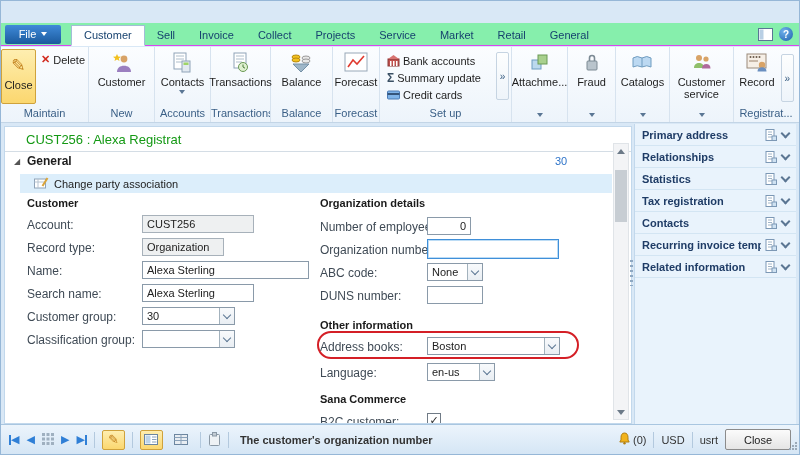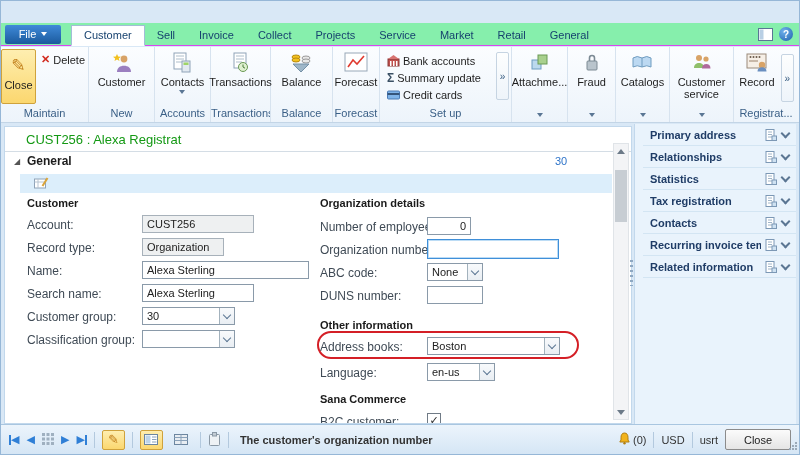--- a/index.html
+++ b/index.html
@@ -64,21 +64,21 @@
 
   .vscroll { position:absolute; right:2px; top:16px; bottom:3px; width:16px; background:#f3f4f6; border:1px solid #e0e4e8; }
   .sarrow { position:absolute; left:0; right:0; height:14px; display:flex; align-items:center; justify-content:center; }
   .sarrow.up { top:0; } .sarrow.down { bottom:0; }
   .tri-up { width:0; height:0; border-left:4px solid transparent; border-right:4px solid transparent; border-bottom:5px solid #6c7a88; }
   .tri-down { width:0; height:0; border-left:4px solid transparent; border-right:4px solid transparent; border-top:5px solid #6c7a88; }
   .sthumb { position:absolute; left:1px; right:1px; top:26px; height:52px; background:#c7cdd3; }
 
   .splitter { position:absolute; left:629px; top:136px; width:3px; height:26px; background-image:repeating-linear-gradient(#8ea8c2 0 2px, transparent 2px 5px); }
 
-  .factbox { position:absolute; left:633px; top:0; right:3px; bottom:0; background:#e9f3fc; border-left:1px solid #c2d8ec;padding-left:8px; }
+  .factbox { position:absolute; left:633px; top:0; right:3px; bottom:0; background:#e9f3fc; border-left:1px solid #c2d8ec; }
   .fitem { height:22px; border-bottom:1px solid #d3e5f3; display:flex; align-items:center; padding:0 7px 0 7px; }
   .ftext { font-weight:bold; color:#1f3c66; font-size:11px; white-space:nowrap; overflow:hidden; flex:1; }
   .ficon { margin:0 5px 0 4px; display:flex; }
   .fchev { width:7px; height:7px; border-right:2px solid #5b7693; border-bottom:2px solid #5b7693; transform:rotate(45deg); margin-top:-3px; }
 
   
   .statusbar { position:absolute; left:0; right:0; bottom:0; height:30px; background:linear-gradient(#ecf4fc,#d5e6f5); border-top:1px solid #a9c6e0; display:flex; align-items:center; padding:0 8px; gap:7px; }
   .navg { color:#2f7fd6; font-size:11px; display:flex; align-items:center; }
   .bar { width:2px; height:10px; background:#2f7fd6; }
   .sep { width:1px; height:16px; background:#b3c9de; }
@@ -355,20 +355,21 @@
 
       <div class="action-strip">
         <span>
           <svg width="15" height="13">
               <rect x="0.5" y="3" width="11" height="9" fill="#fff" stroke="#8fa3b8"></rect>
               <line x1="0.5" y1="6" x2="11.5" y2="6" stroke="#b7c4d1"></line>
               <line x1="4" y1="3" x2="4" y2="12" stroke="#b7c4d1"></line>
               <line x1="13.5" y1="2" x2="8.5" y2="10" stroke="#d9a43b" stroke-width="2"></line>
             </svg>
         </span>
+        <span>Change party association</span>
       </div>
 
       <span class="fheader" style="left:22px;top:70px">Customer</span>
 
       <span class="flabel" style="left:22px;top:91px">Account:</span>
       <div class="field disabled" style="left:137px;top:88px;width:112px"><span>CUST256</span></div>
 
       <span class="flabel" style="left:22px;top:114px">Record type:</span>
       <div class="field disabled" style="left:137px;top:111px;width:82px"><span>Organization</span></div>
 

